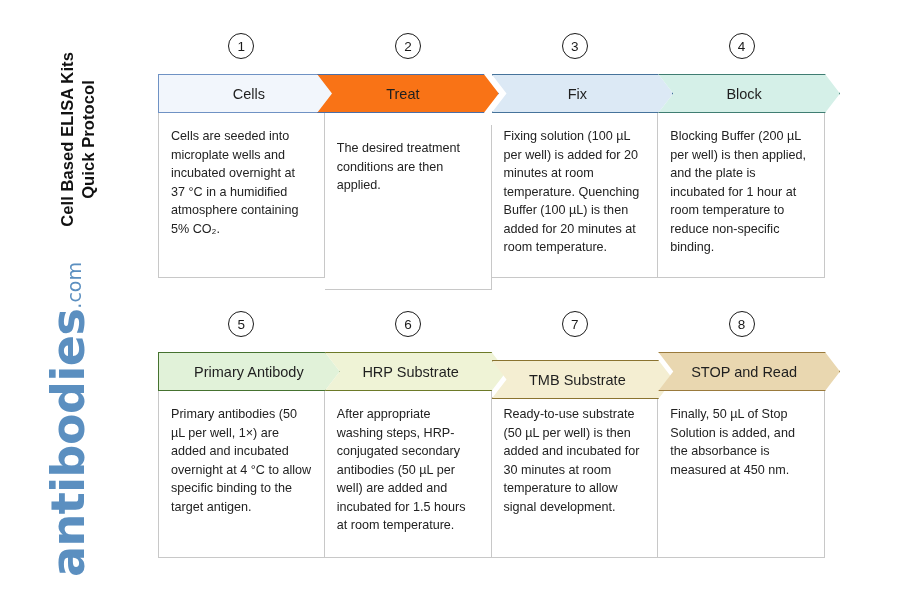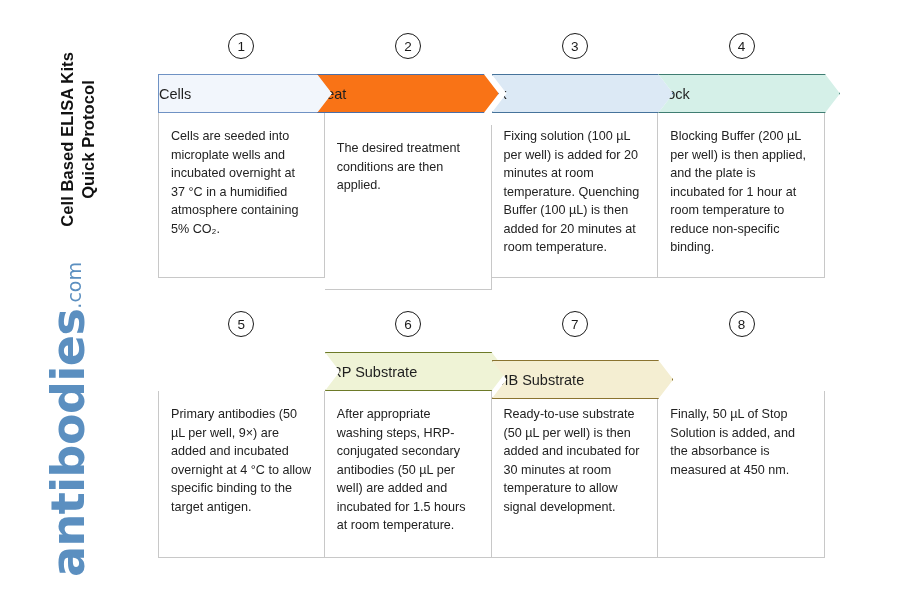--- a/index.html
+++ b/index.html
@@ -79,20 +79,21 @@
 
   
   .chevrons{position:relative;height:39px;width:682px;}
   .chev{
     position:absolute;
     top:0;
     height:39px;
     box-sizing:border-box;
     display:flex;
     align-items:center;
+    justify-content:center;
     font-size:14.5px;
     color:#1f1f1f;
     white-space:nowrap;
   }
   .chev span{position:relative;left:-5px;}
   .chev.first span{left:0px;}
 
   
   .cells{position:relative;width:667px;height:165px;}
   .cell{
@@ -170,30 +171,36 @@
   </div>
 
   <div class="row row2">
     <div class="numbers">
         <div class="numcircle" style="left: 70.375px;">5</div>
         <div class="numcircle" style="left: 237.125px;">6</div>
         <div class="numcircle" style="left: 403.875px;">7</div>
         <div class="numcircle" style="left: 570.625px;">8</div>
       </div>
     <div class="chevrons">
+        <div class="chev first" style="left: 0px; width: 181.75px; background: rgb(225, 242, 217); clip-path: polygon(0px 0px, calc(100% - 15px) 0px, 100% 50%, calc(100% - 15px) 100%, 0px 100%); border: 1.3px solid rgb(69, 114, 47); z-index: 10;">
+          <span>Primary Antibody</span>
+        </div>
         <div class="chev" style="left: 166.75px; width: 181.75px; background: rgb(239, 243, 214); clip-path: polygon(0px 0px, calc(100% - 15px) 0px, 100% 50%, calc(100% - 15px) 100%, 0px 100%, 15px 50%); border: 1.3px solid rgb(109, 122, 40); z-index: 11;">
           <span>HRP Substrate</span>
         </div>
         <div class="chev" style="left: 333.5px; width: 181.75px; background: rgb(244, 238, 210); clip-path: polygon(0px 0px, calc(100% - 15px) 0px, 100% 50%, calc(100% - 15px) 100%, 0px 100%, 15px 50%); border: 1.3px solid rgb(138, 115, 48); z-index: 12; margin-top: 8px;">
           <span>TMB Substrate</span>
         </div>
+        <div class="chev" style="left: 500.25px; width: 181.75px; background: rgb(233, 215, 176); clip-path: polygon(0px 0px, calc(100% - 15px) 0px, 100% 50%, calc(100% - 15px) 100%, 0px 100%, 15px 50%); border: 1.3px solid rgb(154, 122, 60); z-index: 13;">
+          <span>STOP and Read</span>
+        </div>
       </div>
     <div class="cells cells2">
         <div class="cell" style="left: 0px; width: 166.75px;">
-          <div class="celltext">Primary antibodies (50 µL per well, 9×) are added and incubated overnight at 4 °C to allow specific binding to the target antigen.</div>
+          <div class="celltext">Primary antibodies (50 µL per well, 1×) are added and incubated overnight at 4 °C to allow specific binding to the target antigen.</div>
         </div>
         <div class="cell notfirst" style="left: 166.75px; width: 166.75px;">
           <div class="celltext">After appropriate washing steps, HRP-conjugated secondary antibodies (50 µL per well) are added and incubated for 1.5 hours at room temperature.</div>
         </div>
         <div class="cell notfirst" style="left: 333.5px; width: 166.75px;">
           <div class="celltext">Ready-to-use substrate (50 µL per well) is then added and incubated for 30 minutes at room temperature to allow signal development.</div>
         </div>
         <div class="cell notfirst" style="left: 500.25px; width: 166.75px;">
           <div class="celltext">Finally, 50 µL of Stop Solution is added, and the absorbance is measured at 450 nm.</div>
         </div>

